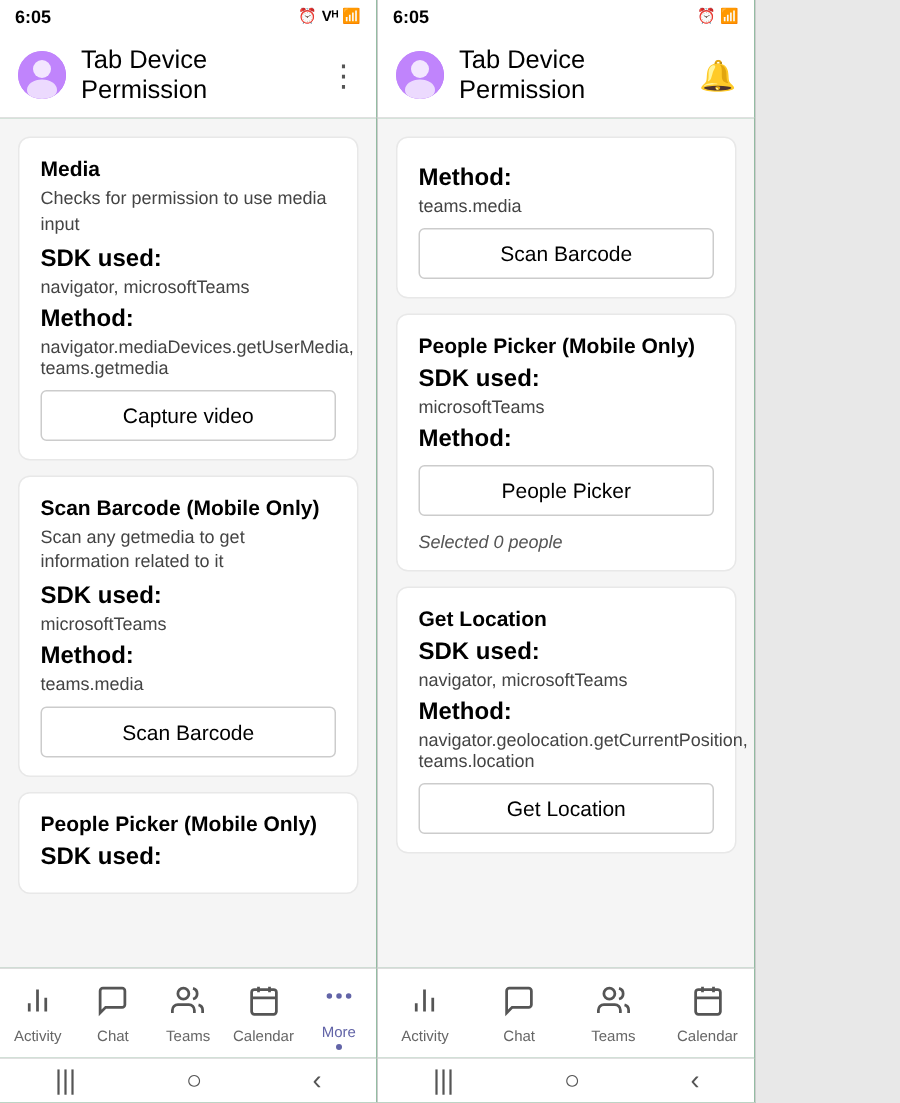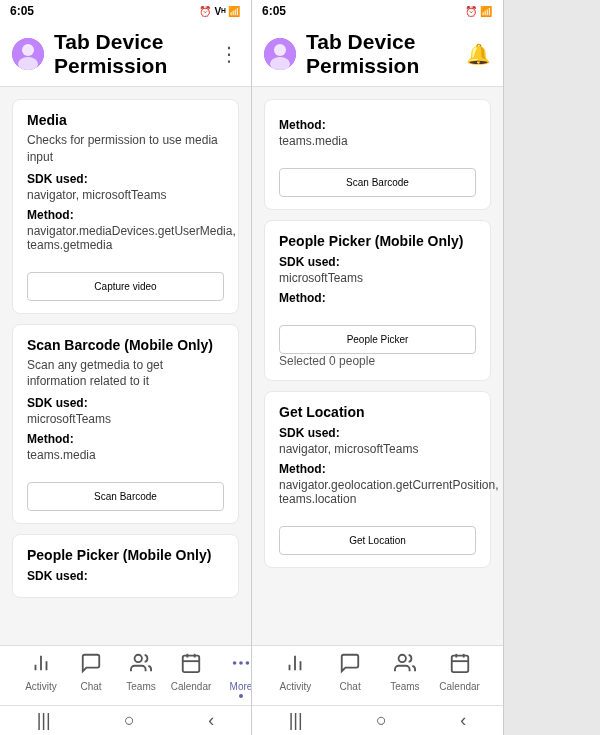--- a/index.html
+++ b/index.html
@@ -45,22 +45,22 @@
     }
     .avatar {
       width: 32px; height: 32px;
       border-radius: 50%;
       background: linear-gradient(135deg, #c084fc, #a855f7);
       display: flex; align-items: center; justify-content: center;
       color: white; font-size: 12px; font-weight: bold;
       overflow: hidden;
     }
     .title-text {
-      font-size: 21px;
-      font-weight: 700;
+      font-size: 17px;
+      font-weight: 400;
       color: #000;
       flex: 1;
     }
     .menu-dots {
       font-size: 20px;
       color: #555;
       cursor: pointer;
     }
 
     .content {
@@ -86,59 +86,60 @@
     }
 
     .card-desc {
       font-size: 12px;
       color: #444;
       margin-bottom: 6px;
       line-height: 1.4;
     }
 
     .label {
-      font-size: 12px;
+      font-size: 16px;
       font-weight: 700;
       color: #000;
       margin-top: 6px;
       margin-bottom: 2px;
     }
 
     .value {
       font-size: 12px;
       color: #444;
       margin-bottom: 4px;
     }
 
     .action-btn {
       display: block;
       width: 100%;
       padding: 8px;
       background: #fff;
       border: 1px solid #ccc;
       border-radius: 4px;
       text-align: center;
-      font-size: 10px;
+      font-size: 14px;
       color: #000;
       cursor: pointer;
-      margin-top: 20px;
+      margin-top: 8px;
     }
 
     .selected-text {
       font-size: 12px;
       color: #555;
-      margin-top: 0;
+      margin-top: 10px;
+      font-style: italic;
     }
 
     .nav-bar {
       display: flex;
       justify-content: space-around;
-      align-items: flex-start;
+      align-items: center;
       border-top: 1px solid #ddd;
-      padding: 6px 16px 4px;
+      padding: 6px 0 4px;
       background: #fff;
       height: 60px;
     }
 
     .nav-item {
       display: flex;
       flex-direction: column;
       align-items: center;
       gap: 2px;
       cursor: pointer;

